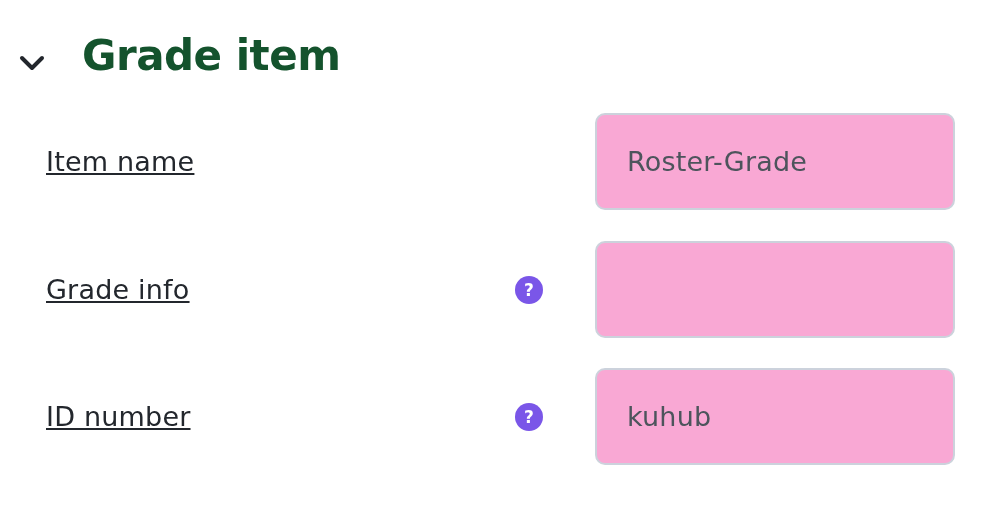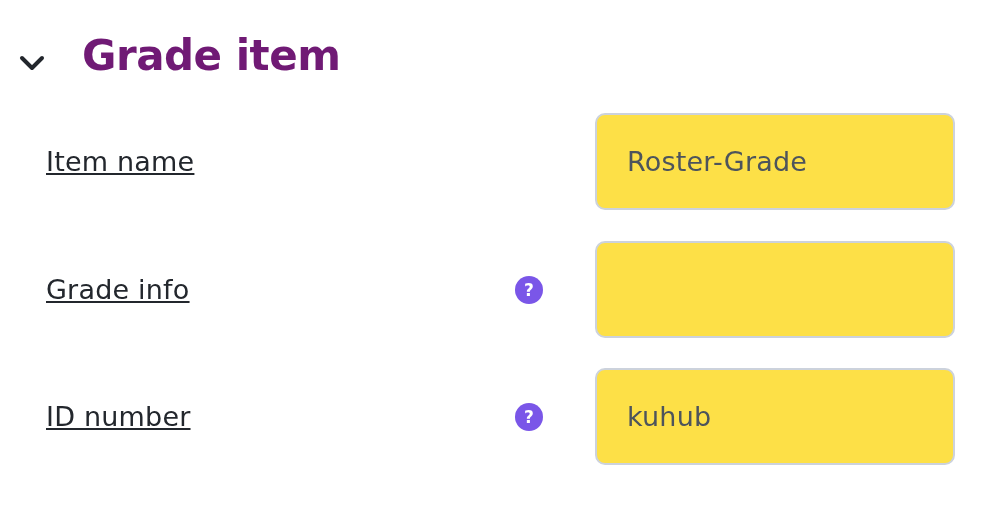--- a/index.html
+++ b/index.html
@@ -27,21 +27,21 @@
     cursor: pointer;
     display: flex;
     align-items: center;
     justify-content: center;
     margin-top: 14px;
   }
   .collapse-toggle svg { display: block; }
   .section-title {
     font-size: 42px;
     font-weight: 800;
-    color: #701a75;
+    color: #14532d;
     letter-spacing: -0.5px;
     margin-left: 34px;
     line-height: 1.1;
   }
   .form-row {
     display: flex;
     align-items: center;
     height: 97px;
     margin-top: 31px;
     padding-left: 46px;
@@ -76,21 +76,21 @@
     display: block;
     font-family: "DejaVu Sans", "Liberation Sans", sans-serif;
     padding: 0;
   }
   .text-input {
     width: 360px;
     height: 97px;
     flex: none;
     border: 2px solid #ccd2dc;
     border-radius: 10px;
-    background: #fde047;
+    background: #f9a8d4;
     font-size: 27px;
     color: #4d545c;
     padding: 0 30px;
     outline: none;
     font-family: "DejaVu Sans", "Liberation Sans", sans-serif;
     letter-spacing: 0.2px;
   }
 </style>
 </head>
 <body>

